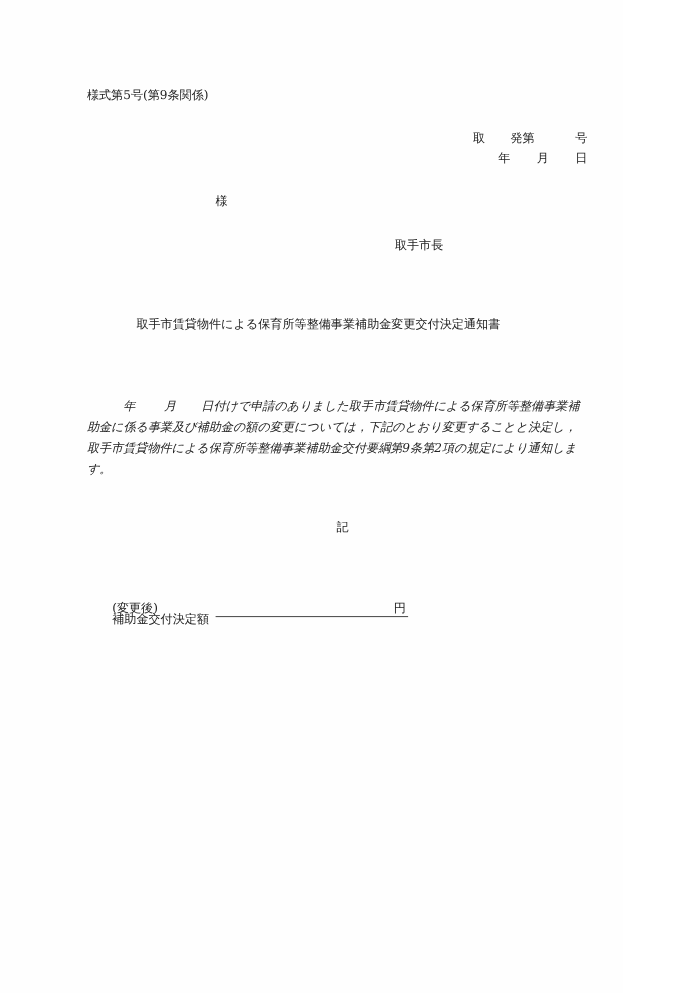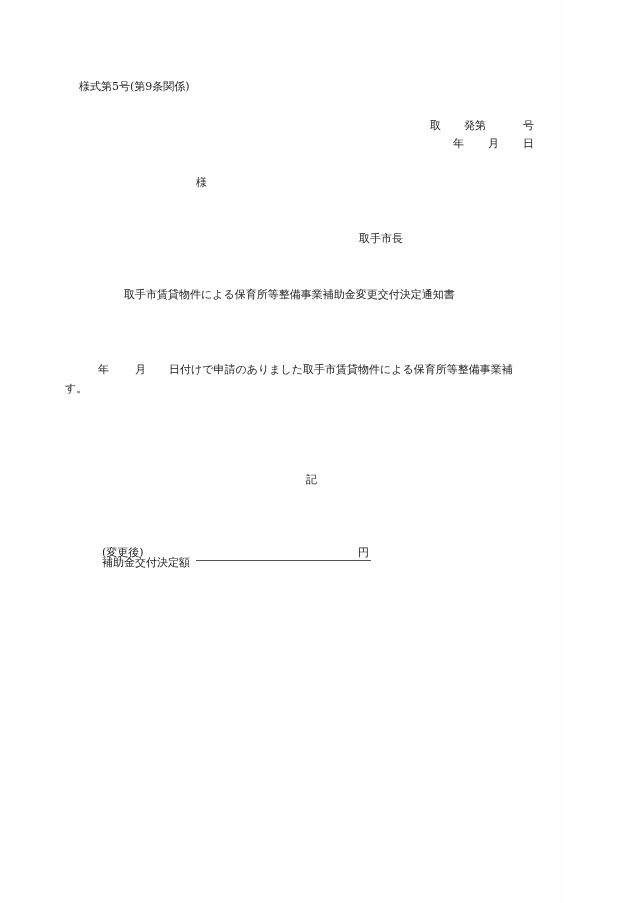--- a/index.html
+++ b/index.html
@@ -32,31 +32,32 @@
     .dn-hatsudai { left: 34px; }
     .dn-go { left: 93px; }
 
     .date-row { left: 430px; top: 137px; width: 110px; height: 14px; }
     .date-row span { position: absolute; top: 0; }
     .dt-year { left: 23px; }
     .dt-month { left: 58px; }
     .dt-day { left: 93px; }
 
     .addressee-sama { left: 196px; top: 176px; }
-    .issuer { left: 359px; top: 232px; }
+    .issuer { left: 359px; top: 216px; }
 
     .title { left: 124px; top: 288px; letter-spacing: 0px; }
 
     .body-text {
       position: absolute;
-      left: 65px;
+      left: 79px;
       top: 360px;
       width: 470px;
       line-height: 19px;
       white-space: normal;
+      font-style: italic;
     }
     .body-line { display: block; white-space: nowrap; height: 19px; }
     .gap1 { display: inline-block; width: 33px; }
     .gap2 { display: inline-block; width: 26px; }
     .gap3 { display: inline-block; width: 23px; }
 
     .ki { left: 306px; top: 473px; }
 
     .amount-label { left: 102px; top: 556px; }
     .amount-sub { left: 102px; top: 546px; }
@@ -87,20 +88,22 @@
   </div>
 
   <div class="abs addressee-sama">様</div>
 
   <div class="abs issuer">取手市長</div>
 
   <div class="abs title">取手市賃貸物件による保育所等整備事業補助金変更交付決定通知書</div>
 
   <div class="body-text">
     <span class="body-line"><span class="gap1"></span><span>年</span><span class="gap2"></span><span>月</span><span class="gap3"></span><span>日付けで申請のありました取手市賃貸物件による保育所等整備事業補</span></span>
+    <span class="body-line">助金に係る事業及び補助金の額の変更については，下記のとおり変更することと決定し，</span>
+    <span class="body-line">取手市賃貸物件による保育所等整備事業補助金交付要綱第9条第2項の規定により通知しま</span>
     <span class="body-line">す。</span>
   </div>
 
   <div class="abs ki">記</div>
 
   <div class="abs amount-label">補助金交付決定額</div>
   <div class="abs amount-sub">(変更後)</div>
   <div class="abs amount-field">
     <span></span>
     <span class="amount-yen">円</span>

